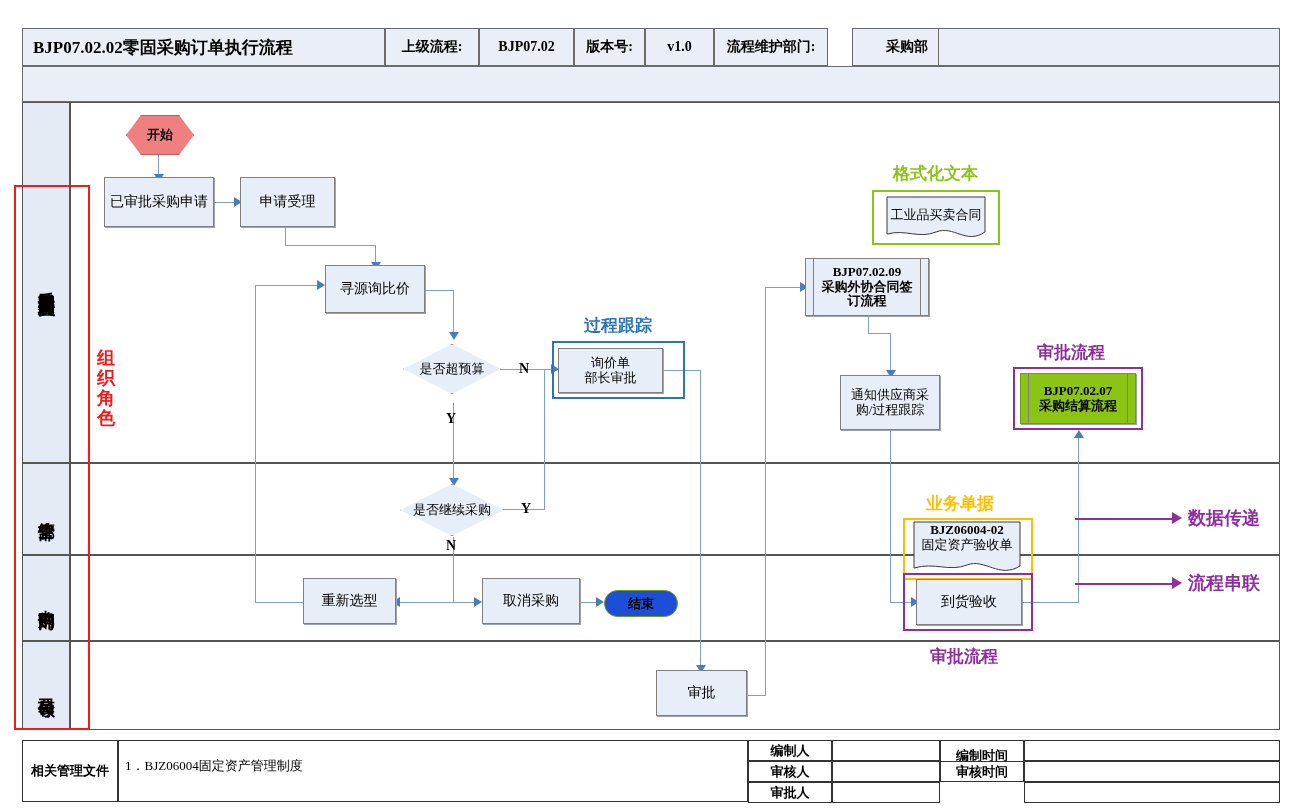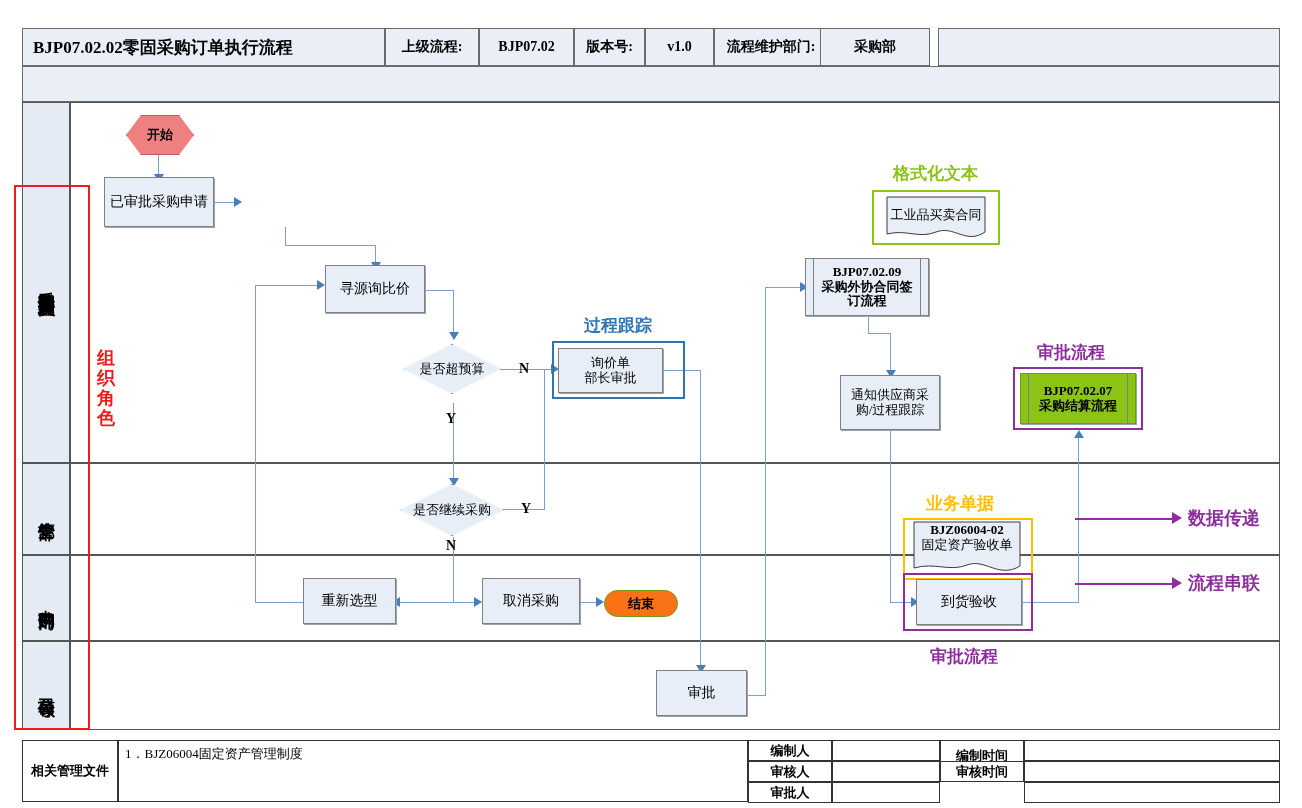--- a/index.html
+++ b/index.html
@@ -37,21 +37,21 @@
   .node.predef::before{left:7px;}
   .node.predef::after{right:7px;}
   .node.predef.green{background:#8cc415;border-color:#6f9c11;}
 
   
   .hexagon{position:absolute;background:#ef8080;border:1px solid #c45b5b;
            clip-path:polygon(22% 0,78% 0,100% 50%,78% 100%,22% 100%,0 50%);
            display:flex;align-items:center;justify-content:center;
            font-size:13px;font-weight:bold;color:#000;}
   
-  .terminator{position:absolute;background:#f97316;border:1px solid #6f9c11;border-radius:14px;
+  .terminator{position:absolute;background:#1d4ed8;border:1px solid #6f9c11;border-radius:14px;
               display:flex;align-items:center;justify-content:center;font-size:13px;font-weight:bold;color:#000;}
 
   
   .diamond{position:absolute;}
   .diamond .dshape{position:absolute;inset:0;background:#e8eef8;border:1px solid #808080;
                    clip-path:polygon(50% 0,100% 50%,50% 100%,0 50%);}
   .diamond .dtext{position:absolute;inset:0;display:flex;align-items:center;justify-content:center;
                   text-align:center;font-size:13px;line-height:1.1;color:#000;}
 
   
@@ -84,34 +84,34 @@
         font-family:"DejaVu Sans","Liberation Sans",sans-serif;}
 
   
   .redbox{position:absolute;border:2px solid #ee1c1c;box-sizing:border-box;}
   .redlbl{position:absolute;font-size:18px;font-weight:bold;color:#ee1c1c;line-height:1.12;text-align:center;
           font-family:"DejaVu Sans","Liberation Sans",sans-serif;}
 
   
   .fcell{position:absolute;box-sizing:border-box;border:1px solid #333;background:#fff;
          display:flex;align-items:center;justify-content:center;font-size:13px;font-weight:bold;color:#000;}
-  .fcell.left{justify-content:flex-start;align-items:flex-start;padding:4px 6px;font-weight:normal;}
+  .fcell.left{justify-content:flex-start;align-items:flex-start;padding:16px 6px;font-weight:normal;}
 </style>
 </head>
 <body>
 
 <div id="page">
 
   <div class="hdr-cell hdr-title abs" style="left:22px;top:28px;width:363px;height:38px;">BJP07.02.02零固采购订单执行流程</div>
   <div class="hdr-cell hdr-lbl abs" style="left:385px;top:28px;width:94px;height:38px;">上级流程:</div>
   <div class="hdr-cell hdr-val abs" style="left:479px;top:28px;width:95px;height:38px;">BJP07.02</div>
   <div class="hdr-cell hdr-lbl abs" style="left:574px;top:28px;width:71px;height:38px;">版本号:</div>
   <div class="hdr-cell hdr-val abs" style="left:645px;top:28px;width:69px;height:38px;">v1.0</div>
   <div class="hdr-cell hdr-lbl abs" style="left:714px;top:28px;width:114px;height:38px;">流程维护部门:</div>
-  <div class="hdr-cell hdr-val abs" style="left:820px;top:28px;width:110px;height:38px;">采购部</div>
+  <div class="hdr-cell hdr-val abs" style="left:852px;top:28px;width:110px;height:38px;">采购部</div>
   <div class="hdr-cell hdr-val abs" style="left:938px;top:28px;width:342px;height:38px;"></div>
   <div class="hdr-strip" style="left:22px;top:66px;width:1258px;height:36px;"></div>
 
   <div class="lane-name" style="left:22px;top:102px;width:48px;height:361px;">
     <span>采购部零固采购管理员</span>
     </div>
   <div class="lane-body" style="left:70px;top:102px;width:1210px;height:361px;"></div>
 
   <div class="lane-name" style="left:22px;top:463px;width:48px;height:92px;">
     <span>企管部</span>
@@ -188,20 +188,21 @@
   <div class="arr arr-r" style="left:911px;top:597px;"></div>
 
   <div class="ln lnh" style="left:1022px;top:602px;width:56px;"></div>
   <div class="ln lnv" style="left:1078px;top:437px;height:166px;"></div>
   <div class="arr arr-u" style="left:1074px;top:430px;"></div>
 
   <div class="hexagon" style="left:126px;top:115px;width:66px;height:38px;">开始</div>
 
   <div class="node" style="left:104px;top:177px;width:110px;height:50px;">已审批采购申请</div>
 
+  <div class="node" style="left:240px;top:177px;width:95px;height:50px;">申请受理</div>
 
   <div class="node" style="left:325px;top:265px;width:100px;height:48px;">寻源询比价</div>
 
   <div class="diamond" style="left:403px;top:344px;width:98px;height:50px;">
     <div class="dshape"></div>
     <div class="dtext">是否超预算</div>
   </div>
   <div class="yn" style="left:519px;top:361px;">N</div>
   <div class="yn" style="left:446px;top:411px;">Y</div>
 

